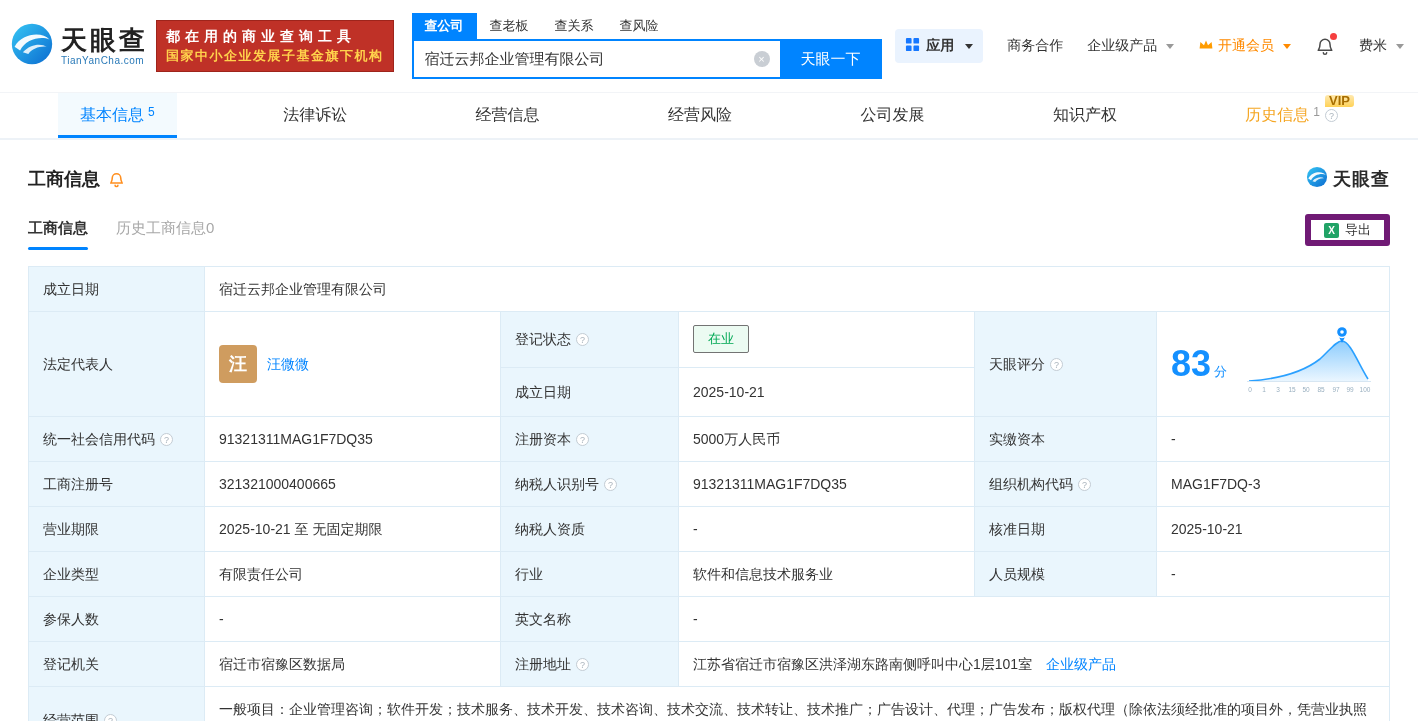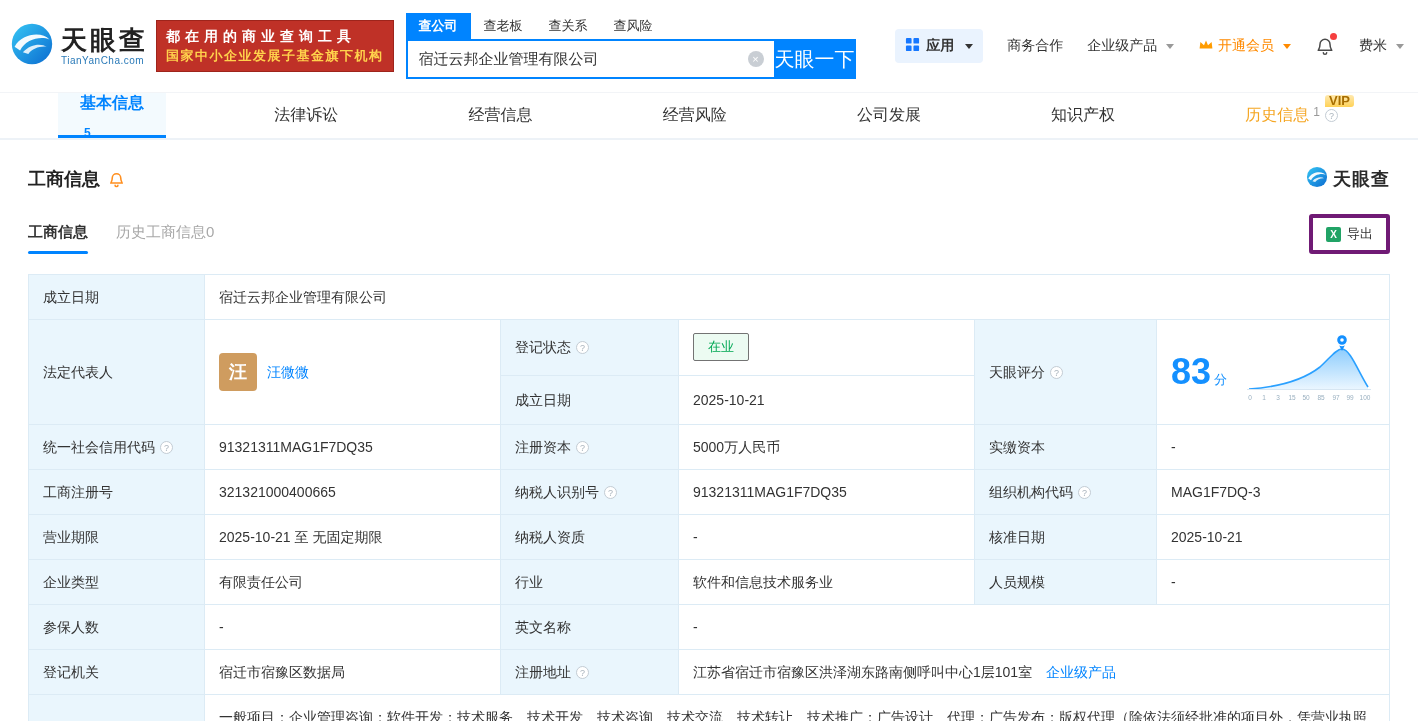--- a/index.html
+++ b/index.html
@@ -15,56 +15,56 @@
   .logo { display: flex; align-items: center; gap: 7px; cursor: pointer; }
   .logo-txt { display: flex; flex-direction: column; line-height: 1.1; }
   .logo-name { font-size: 26px; font-weight: 700; color: #222; letter-spacing: 3px; }
   .logo-domain { font-size: 10px; color: #2a7ab8; letter-spacing: .5px; }
 
   .banner { margin-left: 8px; background: #bf3127; border: 1px solid #9e241b; color: #fff;
             padding: 5px 9px; line-height: 1.45; }
   .banner-l1 { font-size: 14px; font-weight: 700; letter-spacing: 5px; white-space: nowrap; }
   .banner-l2 { font-size: 13px; font-weight: 700; letter-spacing: 1.5px; color: #ffd24c; white-space: nowrap; }
 
-  .search-block { margin-left: 12px; }
+  .search-block { margin-left: 18px; }
   .search-tabs { display: flex; font-size: 13px; }
   .search-tab { padding: 4px 13px; color: #333; cursor: pointer; }
   .search-tab.active { background: #0084ff; color: #fff; font-weight: 700; }
   .search-row { display: flex; }
   .search-input-wrap { position: relative; }
   .search-input { width: 368px; height: 40px; border: 2px solid #0084ff; border-right: none;
                   padding: 0 34px 0 11px; font-size: 15px; color: #333; outline: none;
                   font-family: inherit; }
   .clear-btn { position: absolute; right: 10px; top: 50%; transform: translateY(-50%);
                width: 16px; height: 16px; border-radius: 50%; background: #c9ced4; color: #fff;
                font-size: 11px; line-height: 16px; text-align: center; cursor: pointer; }
   .clear-btn::after { content: "×"; }
-  .search-btn { width: 82px; height: 40px; background: #0084ff; color: #fff; border: none;
-                font-size: 20px; cursor: pointer; font-family: inherit; }
+  .search-btn { width: 102px; height: 40px; background: #0084ff; color: #fff; border: none;
+                font-size: 15px; cursor: pointer; font-family: inherit; }
 
   .header-right { margin-left: auto; display: flex; align-items: center; gap: 24px; font-size: 14px; }
   .apps-chip { display: flex; align-items: center; gap: 6px; background: #eaf3fe; border-radius: 4px;
                padding: 8px 10px; cursor: pointer; font-weight: 700; }
   .caret { display: inline-block; width: 0; height: 0; border-left: 4px solid transparent;
            border-right: 4px solid transparent; border-top: 5px solid currentColor;
            margin-left: 5px; vertical-align: middle; }
   .hr-link { cursor: pointer; color: #333; white-space: nowrap; }
   .vip-link { color: #ff8a00; font-weight: 400; display: flex; align-items: center; gap: 4px; cursor: pointer; }
   .bell-wrap { position: relative; cursor: pointer; display: flex; }
   .bell-dot { position: absolute; top: -2px; right: -2px; width: 7px; height: 7px;
               border-radius: 50%; background: #f53f3f; }
   .user-link { cursor: pointer; }
 
   
   .nav { display: flex; justify-content: space-between; padding: 0 58px; height: 48px;
          border-top: 1px solid #f2f4f7; border-bottom: 2px solid #edf2f7; }
   .nav-tab { position: relative; display: flex; align-items: center; padding: 0 22px;
              font-size: 16px; color: #333; cursor: pointer; }
-  .nav-tab.active { color: #0084ff; font-weight: 700; background: #f3fafe;
-                    box-shadow: inset 0 -3px 0 #0084ff; flex-direction: column; }
+  .nav-tab.active { color: #0084ff; font-weight: 400; background: #f3fafe;
+                    box-shadow: inset 0 -3px 0 #0084ff; }
   .nav-badge { font-size: 12px; margin-left: 4px; color: #0084ff; align-self: flex-start; margin-top: 12px; }
   .nav-tab.history { color: #f5a623; }
   .nav-tab.history .nav-badge { color: #999; }
   .vip-tag { position: absolute; top: 2px; right: 6px; font-size: 13px; font-weight: 700;
              color: #a86e00; background: linear-gradient(#ffe9b0, #ffd257);
              padding: 0 4px; border-radius: 3px 3px 3px 0; line-height: 12px; text-align: right; }
   .info { display: inline-block; width: 13px; height: 13px; border: 1px solid #c3ccd4;
           border-radius: 50%; color: #a9b3bc; font-size: 9px; line-height: 12px;
           text-align: center; margin-left: 5px; vertical-align: 1px; cursor: pointer;
           font-weight: 400; background: #fff; }
@@ -77,22 +77,22 @@
   .section-logo { margin-left: auto; display: flex; align-items: center; gap: 5px; }
   .section-logo-text { font-size: 18px; font-weight: 700; color: #2b2b2b; letter-spacing: 1px; }
 
   .subtabs { display: flex; align-items: center; padding: 0 28px; margin-top: 22px; }
   .subtab { font-size: 15px; cursor: pointer; padding-bottom: 12px; position: relative; }
   .subtab.active { color: #333; font-weight: 700; }
   .subtab.active::after { content: ""; position: absolute; left: 0; right: 0; bottom: 0;
                           height: 3px; background: #0084ff; border-radius: 2px; }
   .subtab.muted { color: #a8a8a8; margin-left: 28px; }
   .export-btn { margin-left: auto; display: flex; align-items: center; gap: 6px;
-                border: 4px solid #701a75; border-radius: 3px; background: #fff;
-                padding: 7px 13px; font-size: 13px; color: #333; cursor: pointer;
+                border: 6px solid #701a75; border-radius: 3px; background: #fff;
+                padding: 1px 13px; font-size: 13px; color: #333; cursor: pointer;
                 margin-bottom: 8px; font-family: inherit; }
   .xls-icon { width: 15px; height: 15px; background: #21a366; color: #fff; border-radius: 2px;
               font-size: 10px; font-weight: 700; display: inline-flex; align-items: center;
               justify-content: center; }
   .xls-icon::after { content: "X"; }
 
   
   .info-table { width: 1362px; margin: 12px 28px 0; border-collapse: collapse;
                 table-layout: fixed; font-size: 14px; }
   .info-table td { border: 1px solid #dcebf5; padding: 11px 14px; line-height: 22px;

